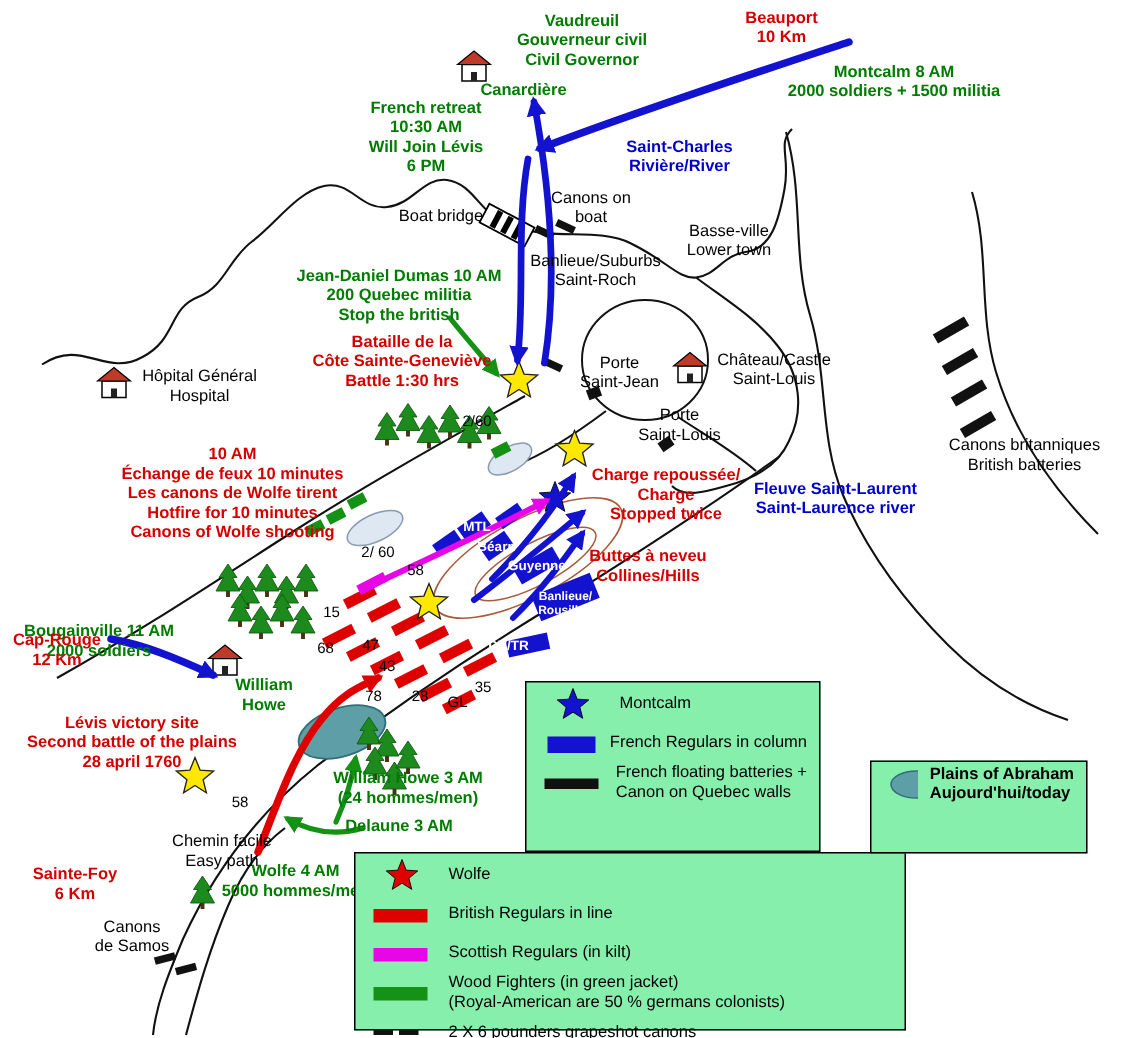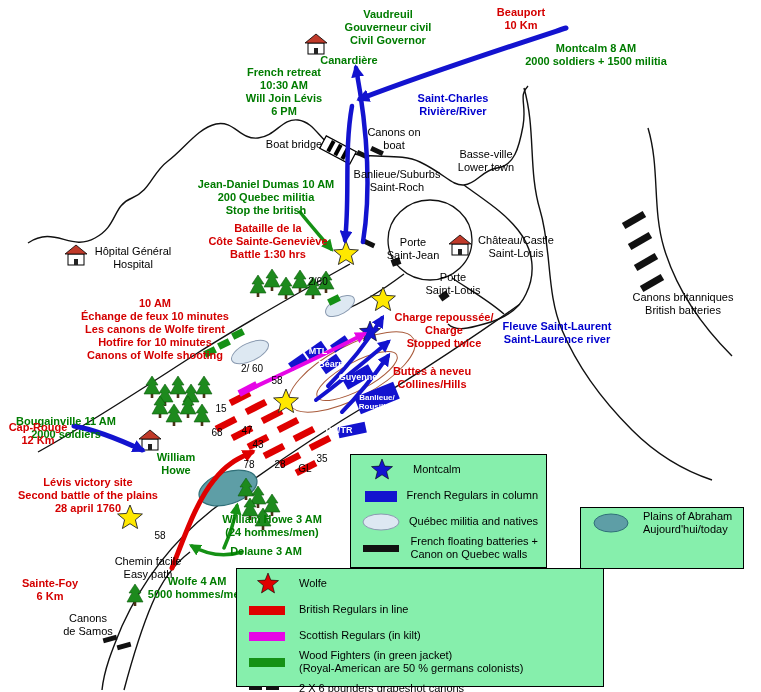--- a/index.html
+++ b/index.html
@@ -310,26 +310,20 @@
         <span class="lab">Montcalm</span>
       </div>
       <div class="leg-row">
         <svg width="46" height="26">
           <rect x="6" y="8" width="32" height="11" fill="#1313cf"></rect>
         </svg>
         <span class="lab">French Regulars in column</span>
       </div>
       <div class="leg-row">
         <svg width="46" height="26">
-          <ellipse cx="22" cy="13" rx="18" ry="8" fill="#dde8f2" stroke="#8a9ab0"></ellipse>
-        </svg>
-        <span class="lab">Québec militia and natives</span>
-      </div>
-      <div class="leg-row">
-        <svg width="46" height="26">
           <rect x="4" y="10" width="36" height="7" fill="#111"></rect>
         </svg>
         <span class="lab">French floating batteries +
 Canon on Quebec walls</span>
       </div>
     </div>
     <div class="legend" style="left: 236px; top: 568px; width: 368px; height: 119px;">
       <div class="leg-row">
         <svg width="46" height="26">
           <path d="M23.0,2.0L25.8,9.1L33.5,9.6L27.6,14.5L29.5,21.9L23.0,17.8L16.5,21.9L18.4,14.5L12.5,9.6L20.2,9.1Z" fill="#df0000" stroke="#000" stroke-width="0.6"></path>
@@ -356,21 +350,21 @@
 (Royal-American are 50 % germans colonists)</span>
       </div>
       <div class="leg-row">
         <svg width="46" height="26">
           <rect x="4" y="11" width="13" height="4" fill="#111"></rect>
           <rect x="21" y="11" width="13" height="4" fill="#111"></rect>
         </svg>
         <span class="lab">2 X 6 pounders grapeshot canons</span>
       </div>
     </div>
-    <div class="legend" style="left: 580px; top: 507px; width: 164px; height: 62px;">
+    <div class="legend" style="left: 580px; top: 507px; width: 145px; height: 62px; font-weight: bold;">
       <div class="leg-row">
         <svg width="46" height="26">
           <ellipse cx="22" cy="13" rx="17" ry="9" fill="#5e9ea6" stroke="#2f6f78"></ellipse>
         </svg>
         <span class="lab">Plains of Abraham
 Aujourd'hui/today</span>
       </div>
     </div>
   </div>
 

